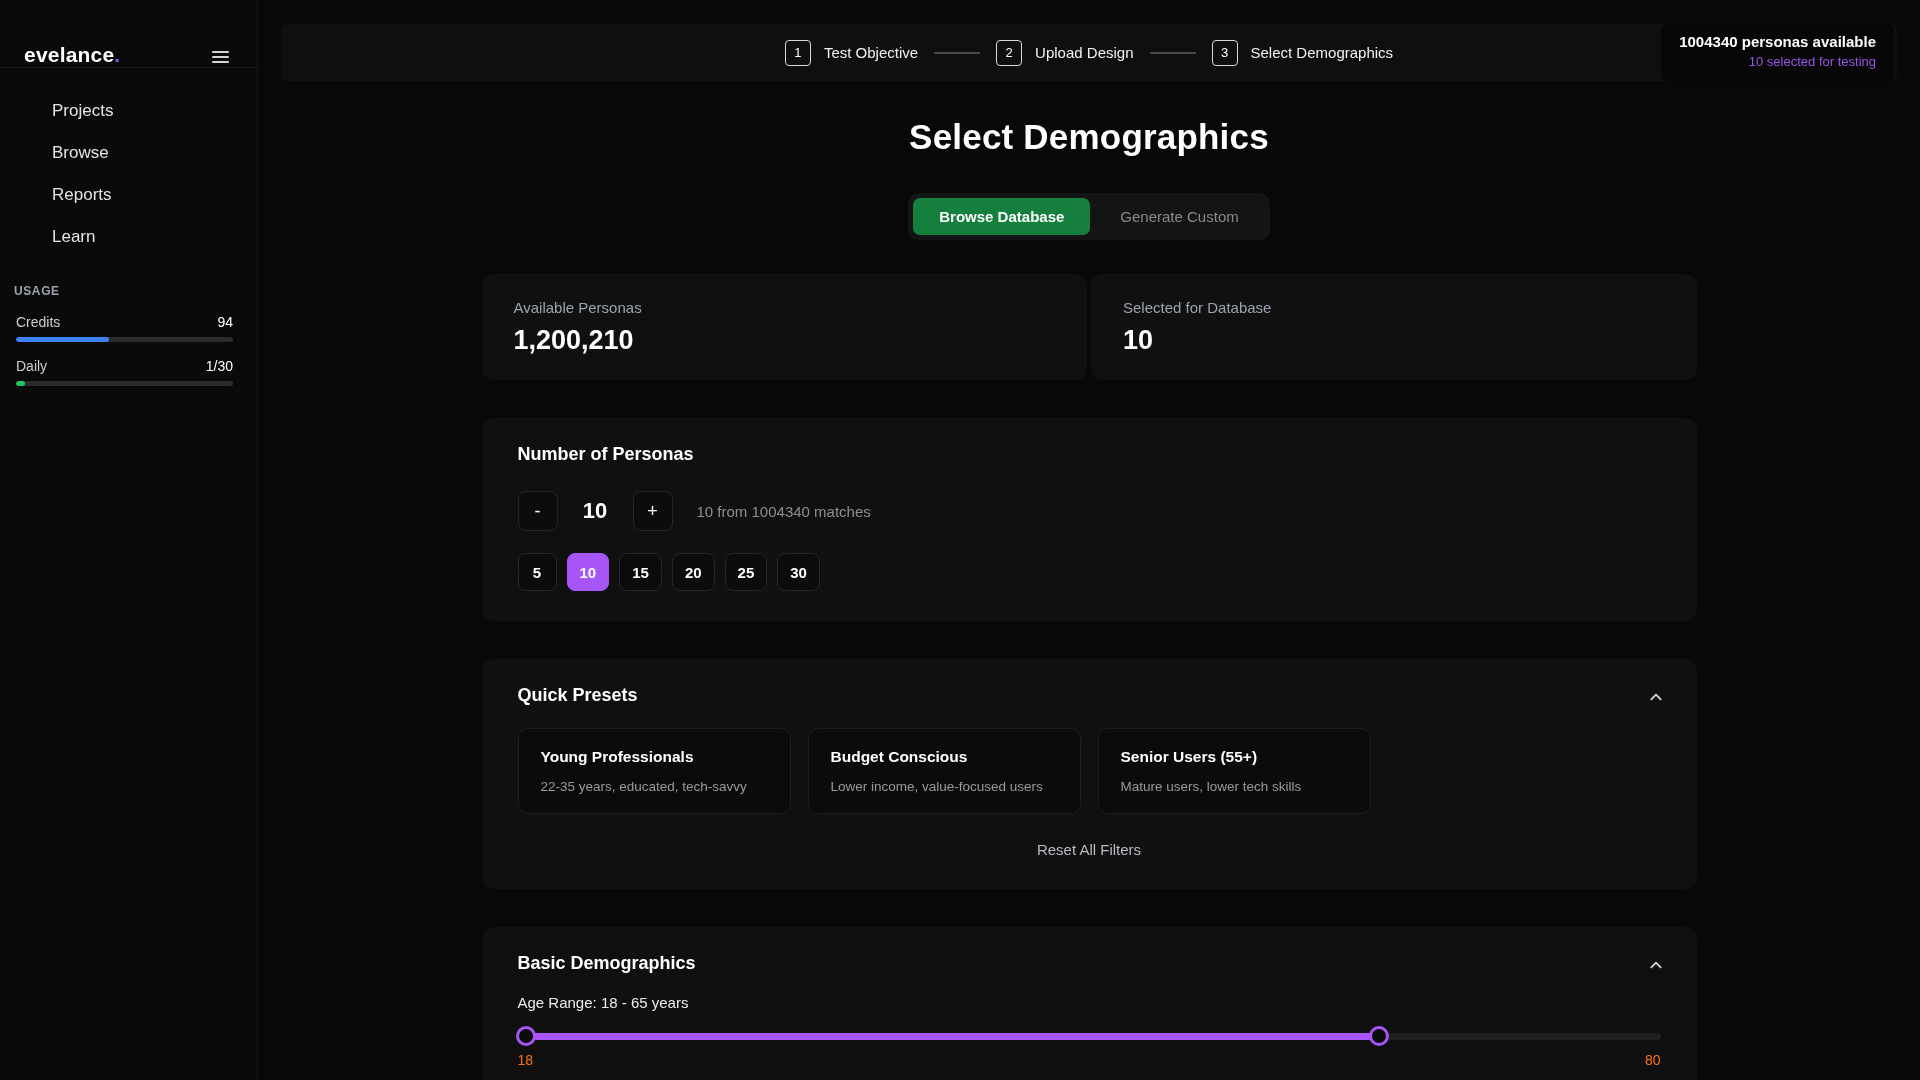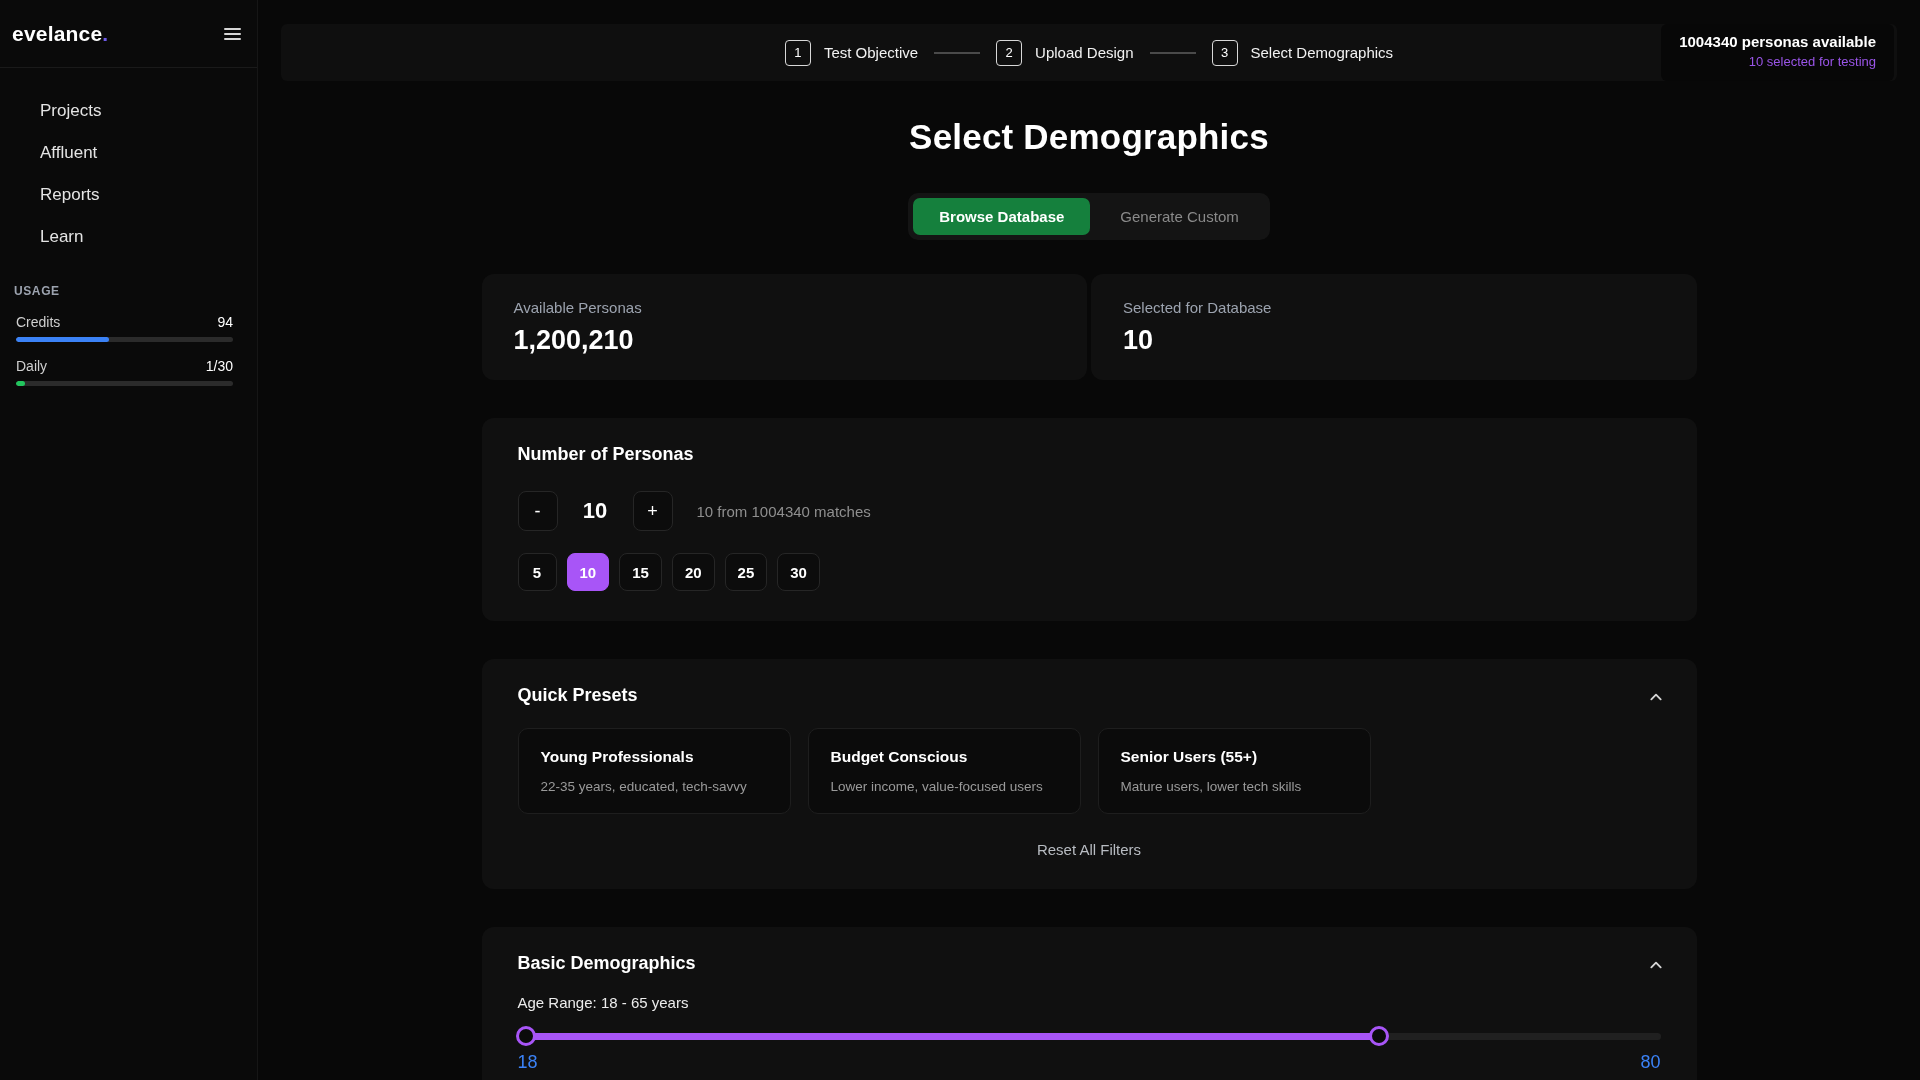--- a/index.html
+++ b/index.html
@@ -8,28 +8,28 @@
     background:#080808; color:#fff;
     font-family:"Liberation Sans", sans-serif;
     display:flex;
   }
   
   .sidebar {
     width:258px; height:1080px; background:#0a0a0a;
     border-right:1px solid #161616; position:relative; flex-shrink:0;
   }
   .sidebar-header {
-    height:68px; display:flex; align-items:center; justify-content:space-between;
-    padding:0 12px; border-bottom:1px solid #1a1a1a;
+    height:68px; display:flex; align-items:flex-end; justify-content:space-between;
+    padding:0 24px; border-bottom:1px solid #1a1a1a;
   }
   .logo { font-size:21px; font-weight:700; letter-spacing:.2px; }
   .logo .dot { color:#6d5ae8; }
   .hamburger { display:flex; flex-direction:column; gap:3px; cursor:pointer; padding:4px; }
   .hamburger span { width:17px; height:2px; background:#d6d6d6; border-radius:1px; }
-  .nav { padding:22px 0 0 16px; }
+  .nav { padding:22px 0 0 0;margin-left:28px; }
   .nav-item {
     padding:11px 24px; font-size:17px; color:#e4e4e4; cursor:pointer;
   }
   .usage { padding:26px 24px 0 16px; }
   .usage-title { font-size:12px; font-weight:700; letter-spacing:.6px; color:#9ca3af; margin-left:-2px; }
   .usage-row { display:flex; justify-content:space-between; align-items:center; margin-top:16px; font-size:14px; }
   .usage-row .lbl { color:#cfcfcf; }
   .usage-row .val { color:#fff; }
   .bar { width:100%; height:5px; background:#2b2b2b; border-radius:3px; margin-top:7px; overflow:hidden; }
   .bar-fill { height:100%; border-radius:3px; }
@@ -108,37 +108,37 @@
   .reset-btn { background:none; border:none; color:#b8bcc2; font-size:15px; cursor:pointer; font-family:inherit; }
 
   .age-label { font-size:15px; color:#ececec; margin-top:20px; }
   .slider { position:relative; height:20px; margin-top:15px; }
   .slider-track { position:absolute; top:7px; left:0; right:0; height:7px; background:#202020; border-radius:4px; }
   .slider-fill { position:absolute; top:7px; height:7px; background:#a855f7; border-radius:4px; }
   .slider-handle {
     position:absolute; top:0; width:20px; height:20px; border-radius:50%;
     border:3px solid #a855f7; background:#0b0b0b; transform:translateX(-50%); cursor:grab;
   }
-  .slider-scale { display:flex; justify-content:space-between; font-size:18px; color:#3b82f6; margin-top:6px; }
+  .slider-scale { display:flex; justify-content:space-between; font-size:14px; color:#f97316; margin-top:6px; }
 </style>
 </head>
 <body>
 
 <aside class="sidebar">
   <div class="sidebar-header">
     <div class="logo"><span>evelance</span><span class="dot">.</span></div>
     <div class="hamburger">
         <span></span>
         <span></span>
         <span></span>
       </div>
   </div>
   <nav class="nav">
     <div class="nav-item">Projects</div>
-    <div class="nav-item">Affluent</div>
+    <div class="nav-item">Browse</div>
     <div class="nav-item">Reports</div>
     <div class="nav-item">Learn</div>
   </nav>
   <div class="usage">
     <div class="usage-title">USAGE</div>
     <div class="usage-row">
       <span class="lbl">Credits</span>
       <span class="val">94</span>
     </div>
     <div class="bar">

